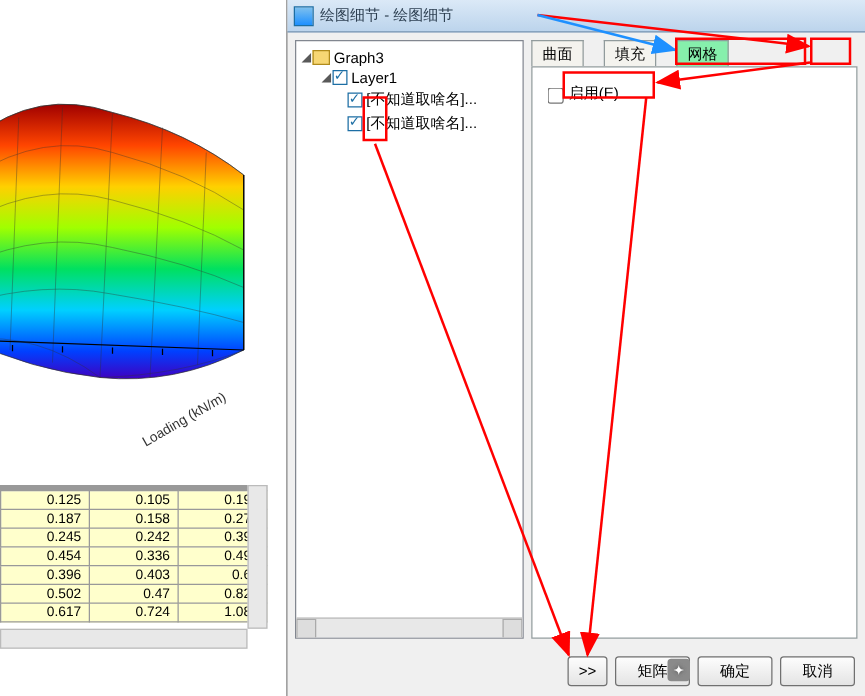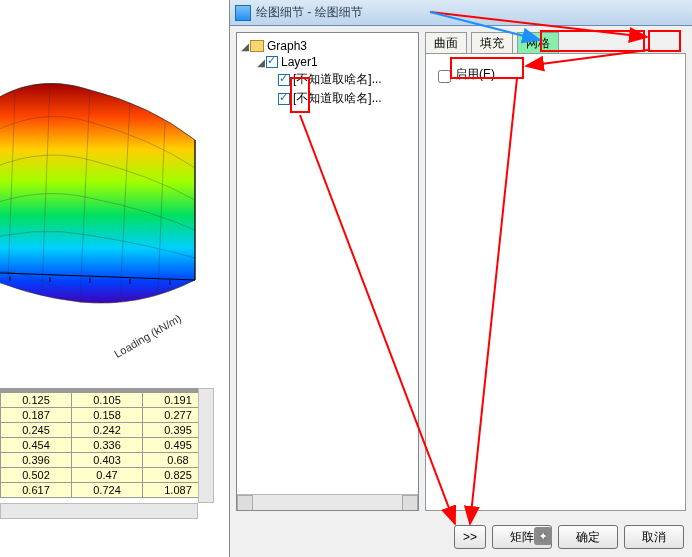--- a/index.html
+++ b/index.html
@@ -3,39 +3,39 @@
 <meta charset="utf-8">
 <style>
 *{box-sizing:border-box;margin:0;padding:0;font-family:"Microsoft YaHei",SimSun,sans-serif;font-size:12px}
 body{width:692px;height:557px;background:#fff;position:relative;overflow:hidden}
 .left-pane{position:absolute;left:0;top:0;width:214px;height:557px;background:#fff}
 .plot-area{position:absolute;left:0;top:0;width:214px;height:384px;background:#fff;overflow:hidden}
 .surface{position:absolute;left:-30px;top:50px;width:230px;height:280px}
 .axis-label{position:absolute;font-size:11px;color:#333;transform:rotate(-30deg)}
 .table-area{position:absolute;left:0;top:388px;width:214px;height:130px;border-top:4px solid #999}
 .table-area table{border-collapse:collapse;width:100%}
-.table-area td{border:1px solid #999;background:#ffffcc;text-align:center;padding:1px 6px;font-size:11px;width:33%}
+.table-area td{border:1px solid #999;background:#ffffcc;text-align:right;padding:1px 6px;font-size:11px;width:33%}
 .scrollbar-v{position:absolute;right:0;top:388px;width:16px;height:115px;background:#e8e8e8;border:1px solid #bbb}
 .scrollbar-h{position:absolute;left:0;bottom:38px;width:198px;height:16px;background:#e8e8e8;border:1px solid #bbb}
 .dialog{position:absolute;left:229px;top:0;width:463px;height:557px;background:#f0f0f0;border-left:1px solid #888}
 .titlebar{height:26px;background:linear-gradient(#dbe9f7,#bcd4ec);border-bottom:1px solid #6a8cb0;display:flex;align-items:center;padding:0 5px;color:#2c3e50}
 .titlebar .icon{width:16px;height:16px;margin-right:5px;background:linear-gradient(#7ec0ee,#1e90ff);border:1px solid #1c6ea4}
 .dialog-body{position:absolute;top:26px;left:0;right:0;bottom:40px;display:flex}
 .tree-panel{width:183px;margin:6px;border:1px solid #828790;background:#fff;position:relative;overflow:hidden}
 .tree{padding:5px 3px}
 .tree-item{white-space:nowrap;padding:1px 0;display:flex;align-items:center}
 .tree-arrow{display:inline-block;width:10px;text-align:center;color:#595959;font-size:10px}
 .tree-folder{width:14px;height:12px;background:#f7d774;border:1px solid #b08b1c;display:inline-block;margin-right:3px}
 .tree-check{width:12px;height:12px;display:inline-block;margin-right:3px;border:1px solid #1c6ea4;background:#fff;position:relative}
 .tree-check::after{content:"✓";position:absolute;top:-3px;left:0;color:#1c6ea4;font-size:11px}
 .tree-scrollbar{position:absolute;bottom:0;left:0;right:0;height:16px;background:#e8e8e8;border-top:1px solid #bbb}
 .tree-scrollbar::before,.tree-scrollbar::after{content:"";position:absolute;width:14px;height:14px;top:0;background:#ddd;border:1px solid #aaa}
 .tree-scrollbar::before{left:0}.tree-scrollbar::after{right:0}
 .right-panel{flex:1;margin:6px 6px 6px 0;position:relative}
-.tabs{height:22px;display:flex;gap:4px;position:relative}
+.tabs{height:22px;display:flex;gap:16px;position:relative}
 .tab{border:1px solid #919b9c;background:#f4f3ee;padding:2px 8px;height:21px;line-height:17px;border-bottom:none;cursor:pointer}
 .tab.active{background:#86efac;height:22px}
 .tab-content{border:1px solid #919b9c;background:#fff;position:absolute;top:21px;left:0;right:0;bottom:0;padding:12px}
 .checkbox-row{display:flex;align-items:flex-end;gap:4px;width:fit-content}
 .checkbox-row input{width:13px;height:13px}
 .dialog-buttons{position:absolute;bottom:8px;right:8px;display:flex;gap:6px}
 .btn{min-width:60px;height:24px;background:linear-gradient(#fdfdfd,#e4e4e4);border:1px solid #707070;border-radius:3px;cursor:pointer;padding:0 8px}
 .btn.sm{min-width:30px}
 .anno{position:absolute;border:2px solid red;pointer-events:none;z-index:50}
 .arrow-svg{position:absolute;top:0;left:0;pointer-events:none;z-index:40}

